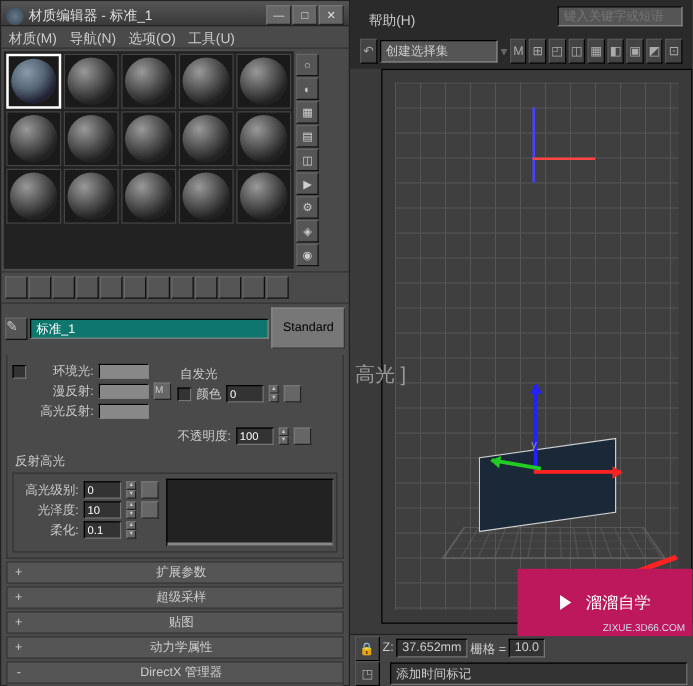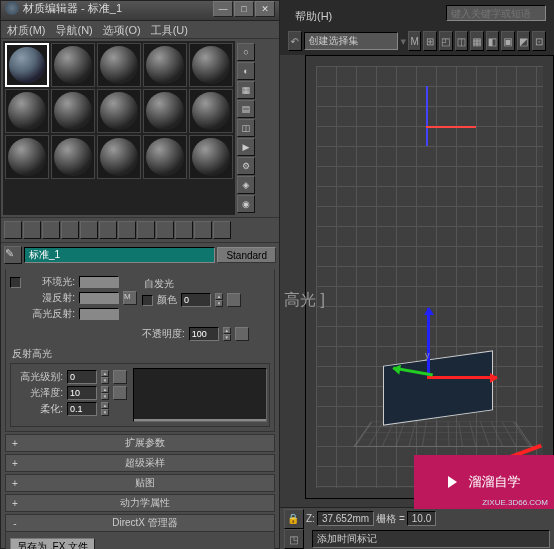--- a/index.html
+++ b/index.html
@@ -8,21 +8,21 @@
 
 .top-area { position: absolute; top: 0; left: 280px; right: 0; height: 55px; background: #2a2a2a; }
 .top-search { position: absolute; top: 5px; right: 8px; width: 100px; height: 16px; background: #555; border: 1px inset #333; color: #999; font-size: 10px; padding: 0 4px; }
 .top-menu { position: absolute; top: 9px; left: 15px; display: flex; gap: 14px; color: #ccc; }
 .top-toolbar { position: absolute; top: 30px; left: 8px; right: 8px; height: 22px; display: flex; align-items: center; gap: 2px; }
 .tb-btn { width: 20px; height: 20px; background: #444; border: 1px outset #555; display: inline-flex; align-items: center; justify-content: center; color: #aaa; font-size: 10px; }
 .tb-combo { height: 18px; background: #555; border: 1px inset #333; color: #ccc; padding: 0 4px; font-size: 10px; min-width: 80px; }
 
 
 .mat-editor { position: absolute; top: 0; left: 0; width: 280px; height: 549px; background: #4a4a4a; border: 1px solid #222; z-index: 10; }
-.titlebar { height: 20px; background: linear-gradient(#555,#3a3a3a); display: flex; align-items: flex-start; padding: 0 4px; color: #ddd; font-size: 11px; border-bottom: 1px solid #222; }
+.titlebar { height: 20px; background: linear-gradient(#555,#3a3a3a); display: flex; align-items: flex-end; padding: 0 4px; color: #ddd; font-size: 11px; border-bottom: 1px solid #222; }
 .titlebar .icon { width: 14px; height: 14px; background: radial-gradient(circle,#678,#345); border-radius: 50%; margin-right: 4px; }
 .win-btns { margin-left: auto; display: flex; gap: 1px; }
 .win-btn { width: 20px; height: 16px; background: #666; border: 1px outset #777; font-size: 9px; display: flex; align-items: center; justify-content: center; }
 .menubar { height: 18px; display: flex; gap: 10px; padding: 2px 6px; color: #ccc; font-size: 11px; border-bottom: 1px solid #333; }
 
 
 .slots-area { display: flex; padding: 2px; }
 .slots-grid { display: grid; grid-template-columns: repeat(5,44px); grid-template-rows: repeat(3,44px); gap: 2px; background: #222; padding: 2px; }
 .slot { width: 44px; height: 44px; background: #1a1a1a; border: 1px solid #444; position: relative; }
 .slot.active { border: 2px solid #fff; }
@@ -32,21 +32,21 @@
 .st-btn { width: 18px; height: 18px; background: #555; border: 1px outset #666; font-size: 9px; display: flex; align-items: center; justify-content: center; color: #ccc; }
 
 
 .mat-toolbar { display: flex; gap: 1px; padding: 3px; flex-wrap: wrap; border-top: 1px solid #333; border-bottom: 1px solid #333; }
 .mt-btn { width: 18px; height: 18px; background: #555; border: 1px outset #666; }
 
 
 .name-row { display: flex; align-items: center; gap: 2px; padding: 3px; }
 .eyedrop { width: 18px; height: 18px; background: #555; border: 1px outset #666; }
 .name-input { flex: 1; height: 16px; background: #0f766e; border: 1px inset #333; color: #fff; padding: 0 4px; font-size: 10px; }
-.type-btn { height: 16px; background: #777; border: 1px outset #888; padding: 0 8px; font-size: 10px; }
+.type-btn { height: 33px; background: #777; border: 1px outset #888; padding: 0 8px; font-size: 10px; }
 
 
 .rollout { margin: 2px 4px; }
 .rollout-hdr { background: #555; border: 1px solid #333; padding: 1px 4px; text-align: center; font-size: 10px; display: flex; align-items: center; }
 .rollout-hdr .pm { width: 10px; }
 .rollout-body { background: #4a4a4a; border: 1px solid #333; border-top: none; padding: 4px; font-size: 10px; }
 .param-row { display: flex; align-items: center; gap: 4px; margin: 2px 0; }
 .param-row label { min-width: 50px; text-align: right; color: #ccc; }
 .swatch { width: 40px; height: 12px; background: #888; border: 1px inset #333; }
 .spinner { width: 30px; height: 14px; background: #333; border: 1px inset #222; color: #fff; padding: 0 2px; font-size: 9px; }

